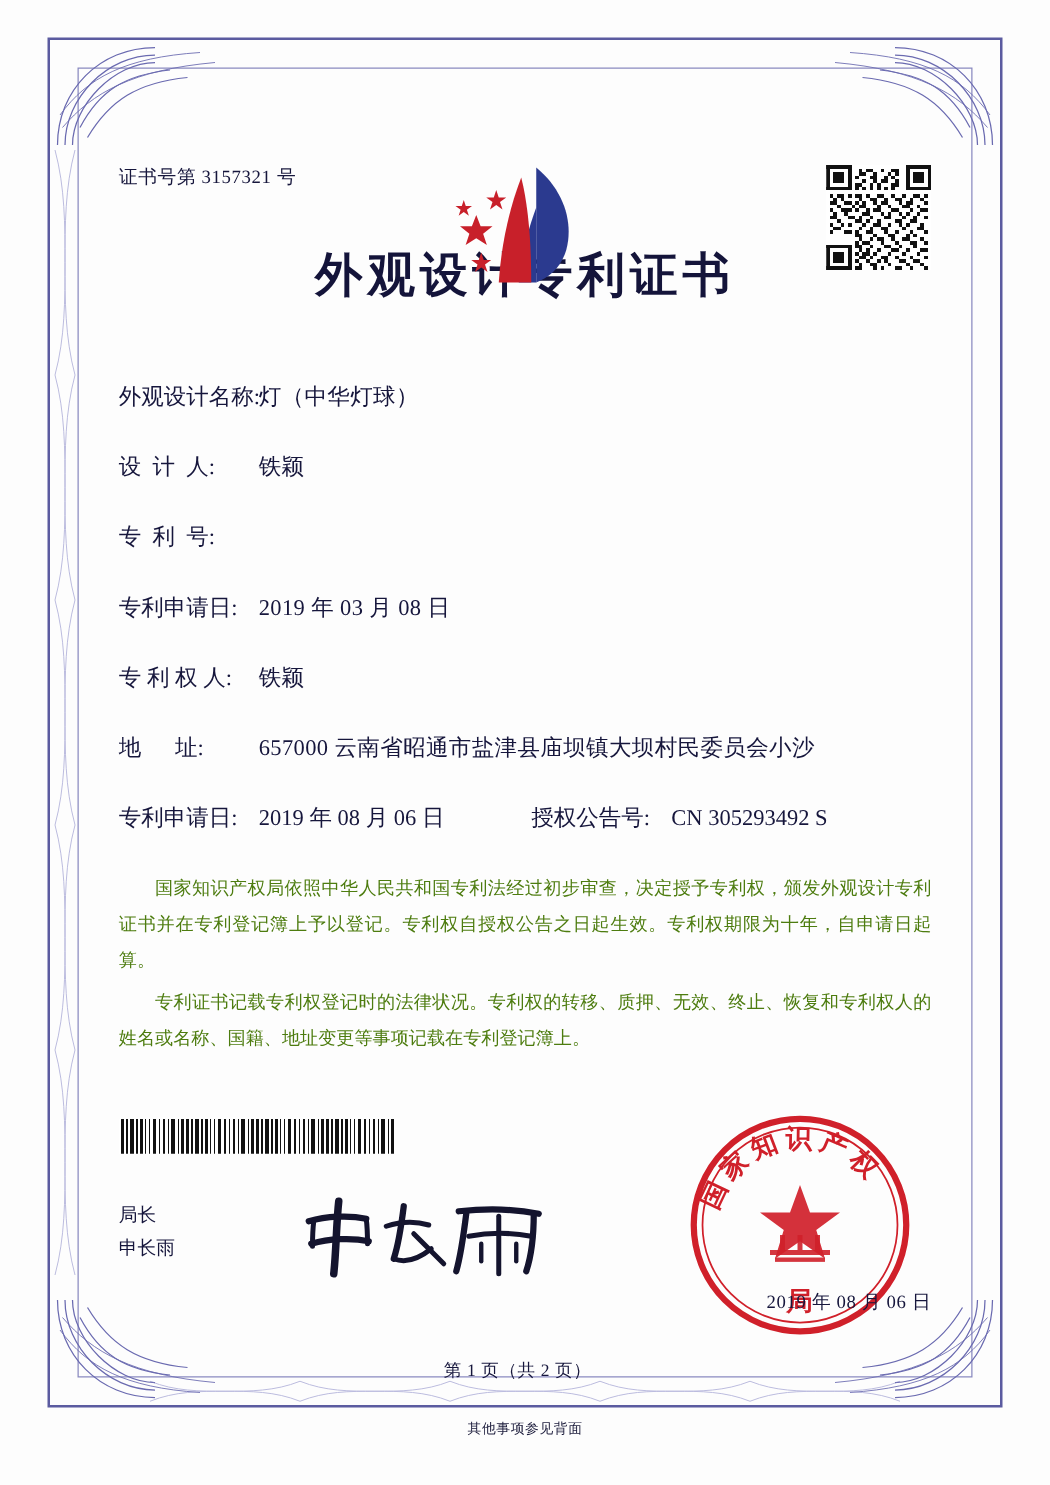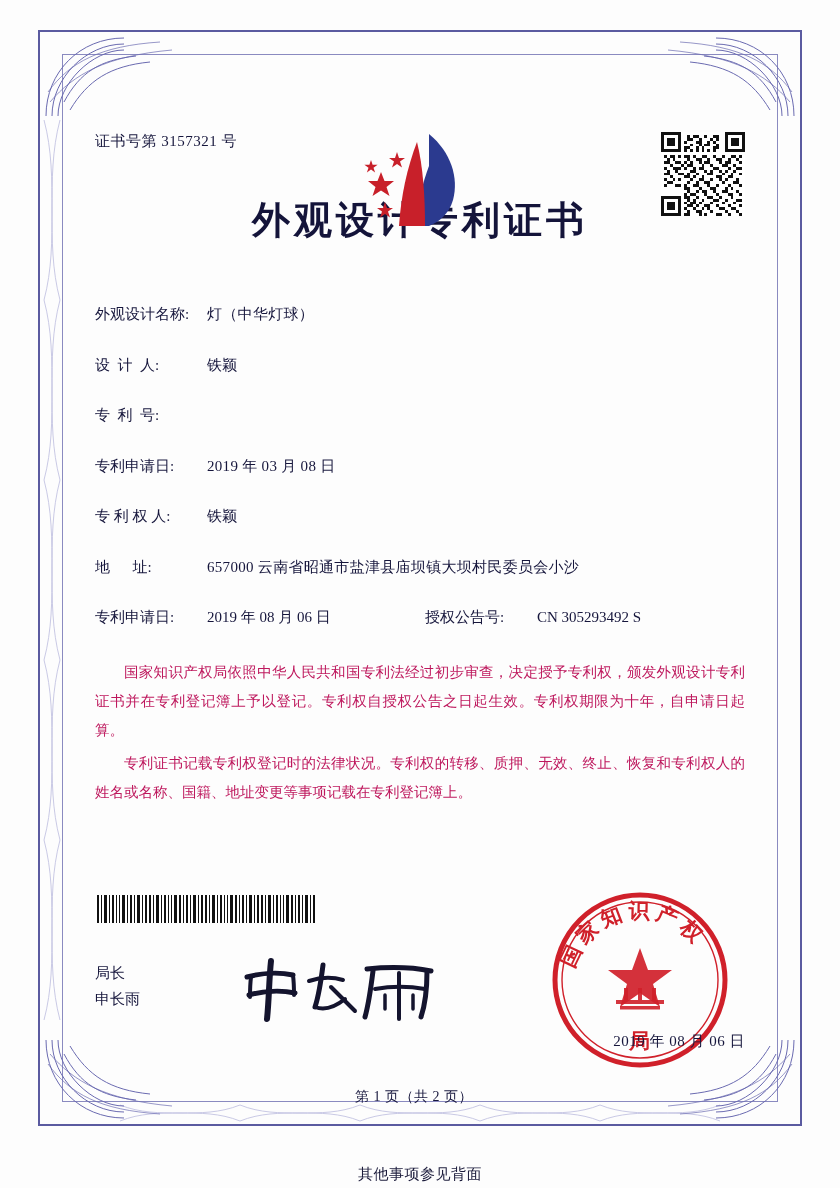--- a/index.html
+++ b/index.html
@@ -108,21 +108,21 @@
     font-size: 38px;
     font-weight: bold;
     letter-spacing: 4px;
     color: #14143a;
     margin: 44px 0 0 0;
     font-family: "DejaVu Serif", "Liberation Serif", serif;
   }
 
   .fields {
     margin-top: 54px;
-    font-size: 15px;
+    font-size: 18px;
     line-height: 1.9;
     color: #16163c;
   }
   .field-row {
     display: flex;
     align-items: flex-start;
     margin-bottom: 22px;
   }
   .field-label {
     width: 112px;
@@ -147,21 +147,21 @@
   }
   .row-split .half.first { width: 330px; flex: 0 0 330px;}
   .lbl2 { width: 112px; flex: 0 0 112px; white-space: pre;}
   .lbl3 { width: 112px; flex: 0 0 112px; white-space: pre;}
 
   .paragraphs {
     margin-top: 26px;
     font-size: 14.5px;
     line-height: 2.0;
     text-align: justify;
-    color: #be185d;
+    color: #4d7c0f;
   }
   .paragraphs p {
     margin: 0 0 4px 0;
     text-indent: 2em;
   }
 
   
   .barcode {
     position: absolute;
     left: 95px;
@@ -211,23 +211,23 @@
     top: 1088px;
     text-align: center;
     font-size: 14px;
     color: #16163c;
     letter-spacing: .5px;
   }
   .footnote {
     position: absolute;
     left: 0;
     right: 0;
-    top: 1165px;
+    top: 1135px;
     text-align: center;
-    font-size: 15px;
+    font-size: 11px;
     color: #1a1a3a;
     letter-spacing: .5px;
   }
 </style>
 </head>
 <body>
 
 <div class="page">
 
   <div class="frame-outer"></div>

